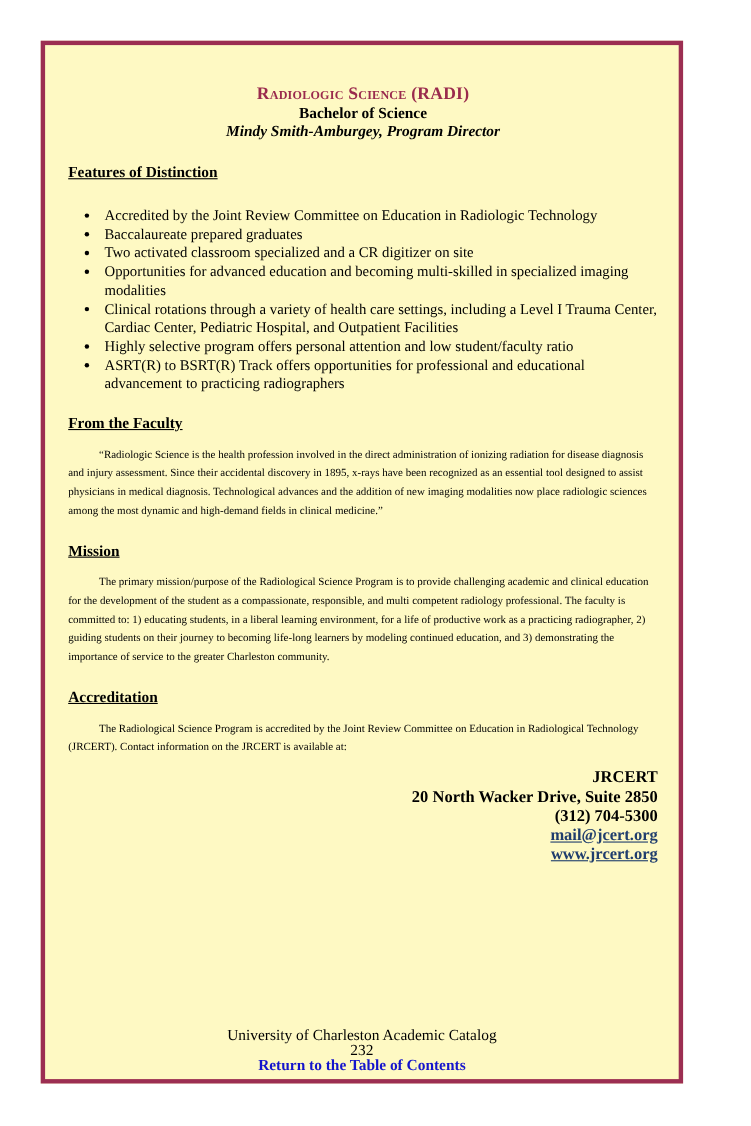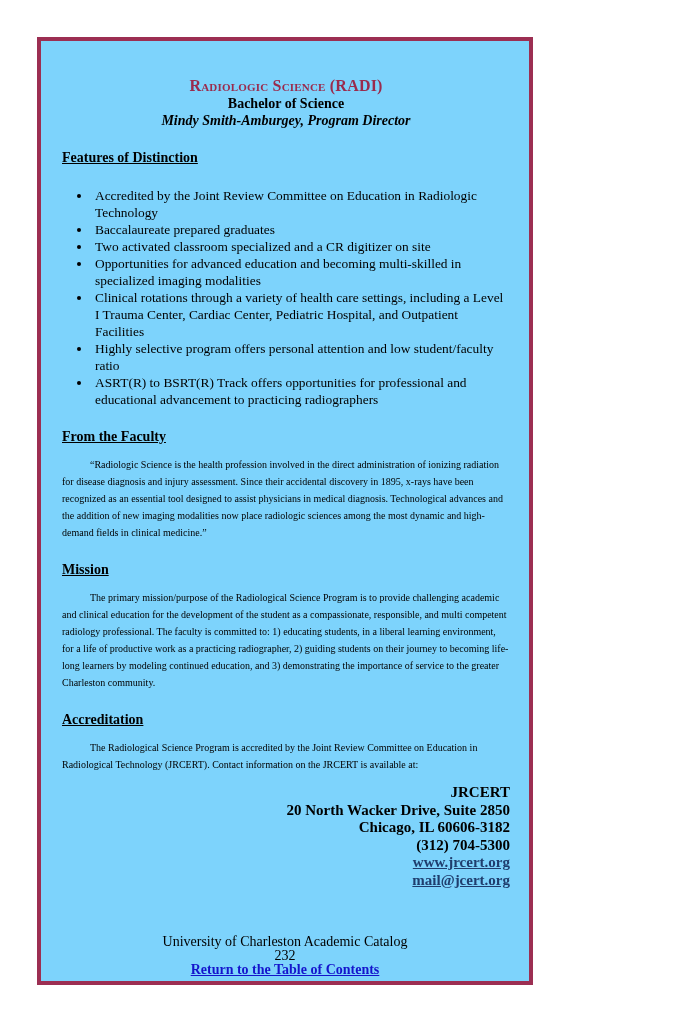--- a/index.html
+++ b/index.html
@@ -7,24 +7,24 @@
     width: 683px; height: 1024px;
     background: #ffffff;
     font-family: "Liberation Serif", serif;
     color: #000000;
     position: relative;
     overflow: hidden;
   }
   .page-frame {
     position: absolute;
     left: 37px; top: 37px;
-    width: 496px; height: 948px;
+    width: 584px; height: 948px;
     border: 4px solid #9c2e52;
     box-sizing: border-box;
-    background: #7dd3fc;
+    background: #fef9c3;
   }
   .content { padding: 36px 19px 0 21px; }
   .title-block { text-align: center; }
   .page-title {
     font-size: 16px;
     font-weight: bold;
     font-variant: small-caps;
     color: #9a2b4d;
     line-height: 18px;
     letter-spacing: 0.2px;
@@ -82,21 +82,20 @@
   .page-footer {
     position: absolute;
     left: 0; right: 0; bottom: 4px;
     text-align: center;
     font-size: 14px;
     line-height: 14px;
   }
   .footer-link {
     color: #1414cc;
     font-weight: bold;
-    text-decoration: underline;
     cursor: pointer;
   }
 </style>
 </head>
 <body>
 
 <div class="page-frame">
   <div class="content">
 
     <div class="title-block">
@@ -121,24 +120,23 @@
 
     <div class="section-heading">Mission</div>
     <p class="body-paragraph">The primary mission/purpose of the Radiological Science Program is to provide challenging academic and clinical education for the development of the student as a compassionate, responsible, and multi competent radiology professional. The faculty is committed to: 1) educating students, in a liberal learning environment, for a life of productive work as a practicing radiographer, 2) guiding students on their journey to becoming life-long learners by modeling continued education, and 3) demonstrating the importance of service to the greater Charleston community.</p>
 
     <div class="section-heading">Accreditation</div>
     <p class="body-paragraph">The Radiological Science Program is accredited by the Joint Review Committee on Education in Radiological Technology (JRCERT). Contact information on the JRCERT is available at:</p>
 
     <div class="address-block">
       <span class="addr-line">JRCERT</span>
       <span class="addr-line">20 North Wacker Drive, Suite 2850</span>
-      <span class="addr-line">Chicago, IL 60606-3182</span>
       <span class="addr-line">(312) 704-5300</span>
+      <span class="addr-line"><a class="doc-link">mail@jcert.org</a></span>
       <span class="addr-line"><a class="doc-link">www.jrcert.org</a></span>
-      <span class="addr-line"><a class="doc-link">mail@jcert.org</a></span>
     </div>
 
   </div>
 
   <div class="page-footer">
     <div>University of Charleston Academic Catalog</div>
     <div>232</div>
     <div><a class="footer-link">Return to the Table of Contents</a></div>
   </div>
 </div>

